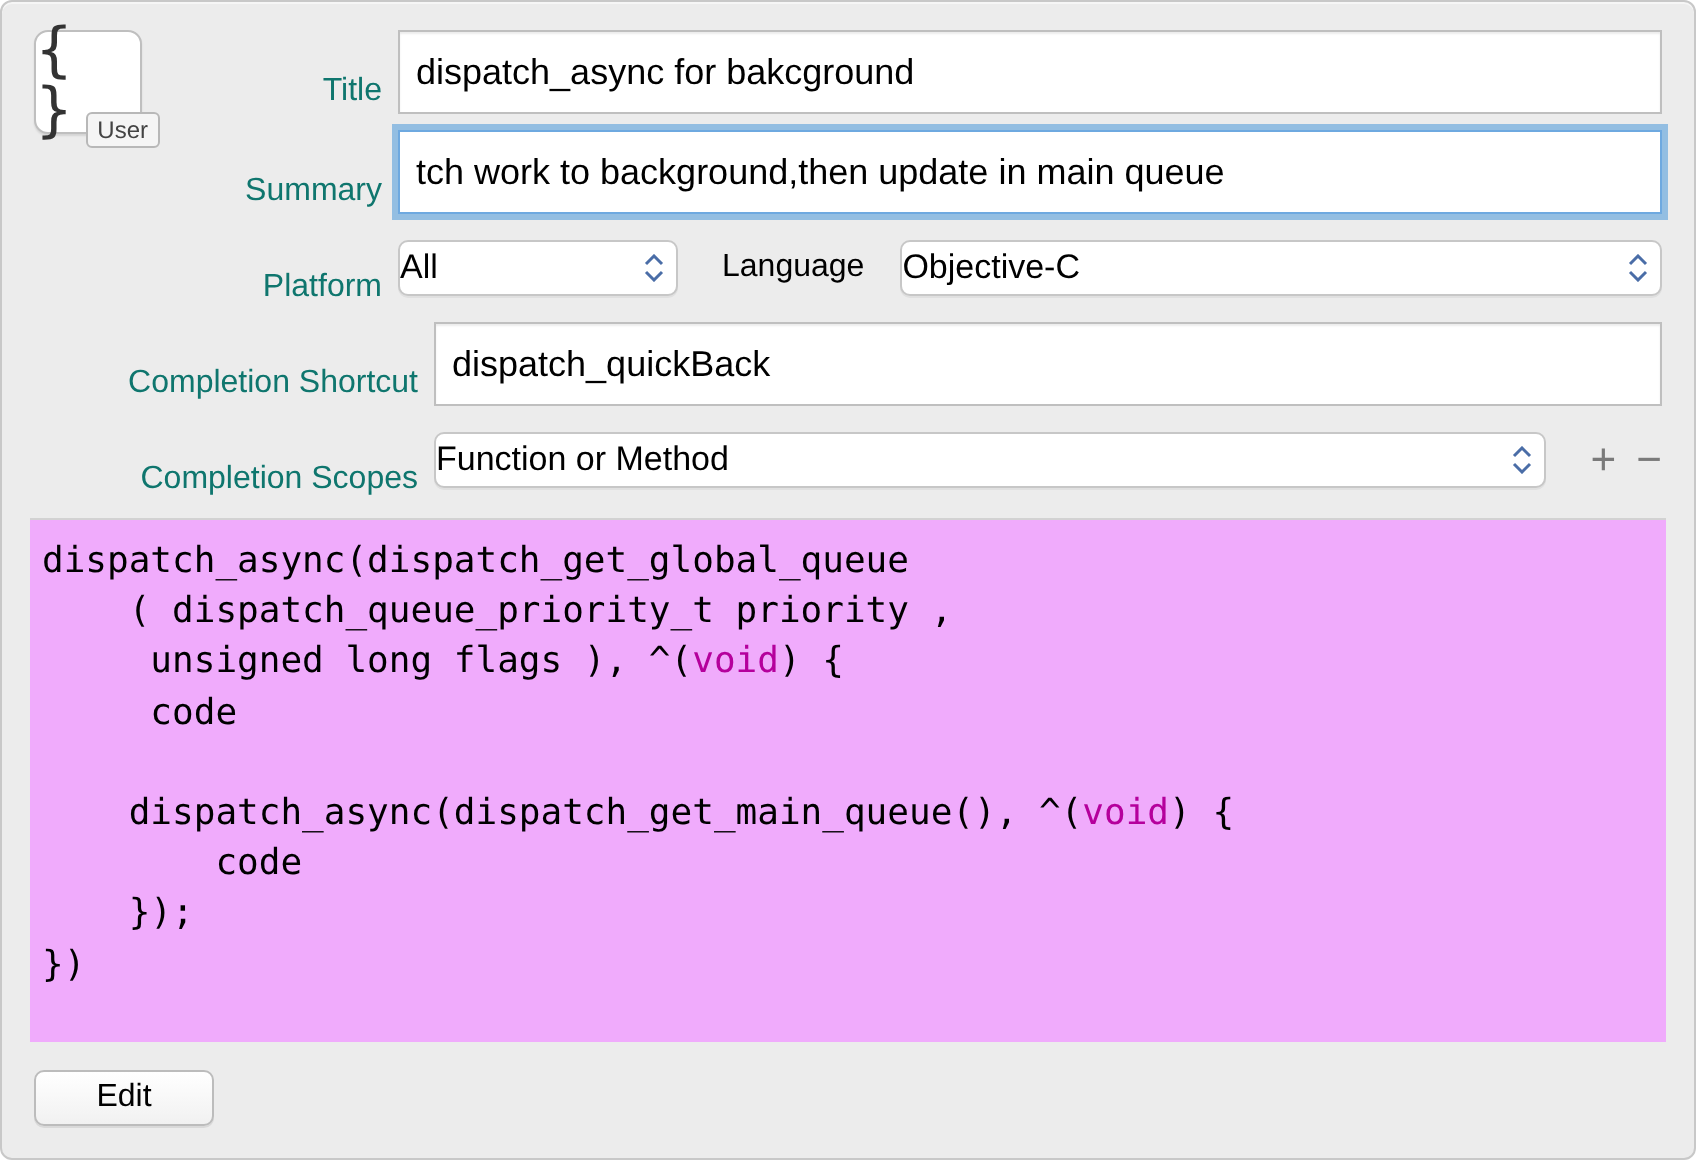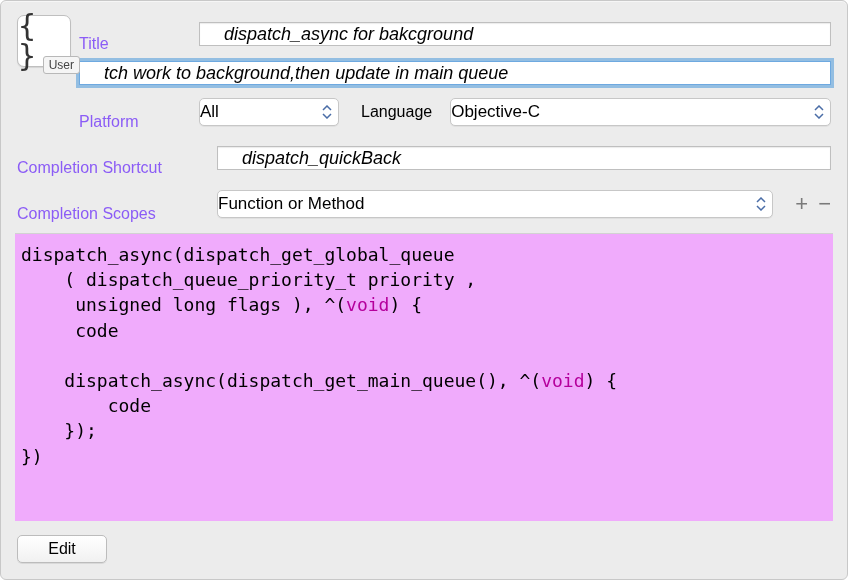--- a/index.html
+++ b/index.html
@@ -22,42 +22,42 @@
   .form-area {
     background: #ececec;
   }
   .row {
     display: flex;
     align-items: center;
     margin-bottom: 8px;
   }
   .labels-col {
     flex: 0 0 200px;
+    text-align: right;
     padding-right: 8px;
     font-size: 16px;
-    color: #8b5cf6;
+    color: #0f766e;
     margin-top: 20px;
   }
   .field-col {
     flex: 1;
     display: flex;
     align-items: center;
     gap: 12px;
   }
   .txt-input {
     width: 100%;
-    height: 24px;
+    height: 42px;
     border: 1px solid #bfbfbf;
     border-radius: 0;
     background: #fff;
-    padding: 3px 24px;
+    padding: 3px 8px;
     font-size: 18px;
     font-family: inherit;
     box-shadow: inset 0 1px 1px rgba(0,0,0,0.08);
-    font-style: italic;
   }
   .txt-input.focused {
     outline: none;
     border: 1px solid #6ea9e0;
     box-shadow: 0 0 0 3px rgba(88,160,220,0.6);
   }
   .popup {
     height: 28px;
     background: #fff;
     border: 1px solid #c7c7c7;
@@ -186,20 +186,21 @@
       <div class="rows-stack">
 
         <div class="row">
           <div class="labels-col short">Title</div>
           <div class="field-col">
             <input class="txt-input" value="dispatch_async for bakcground" style="">
           </div>
         </div>
 
         <div class="row">
+          <div class="labels-col short">Summary</div>
           <div class="field-col">
             <input class="txt-input focused" value="tch work to background,then update in main queue" style="">
           </div>
         </div>
 
         <div class="row">
           <div class="labels-col short">Platform</div>
           <div class="field-col">
             <div class="popup" style="width:140px">
               <span>All</span>

